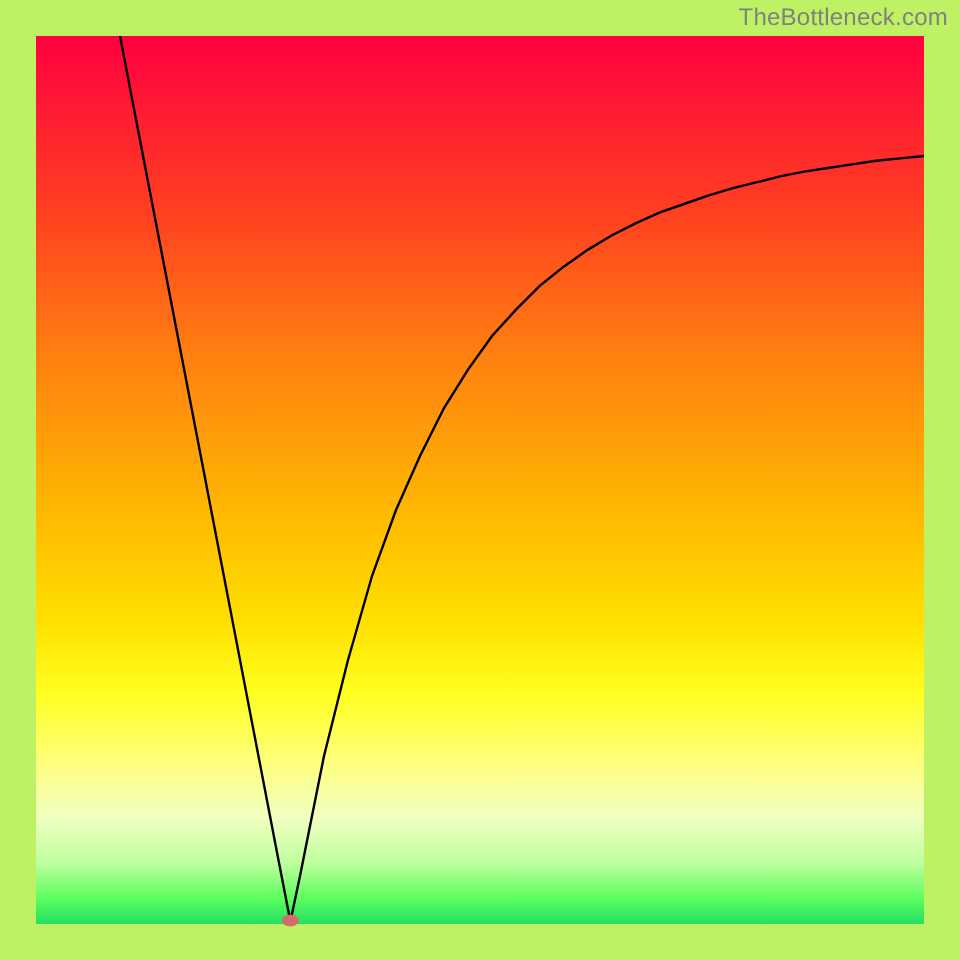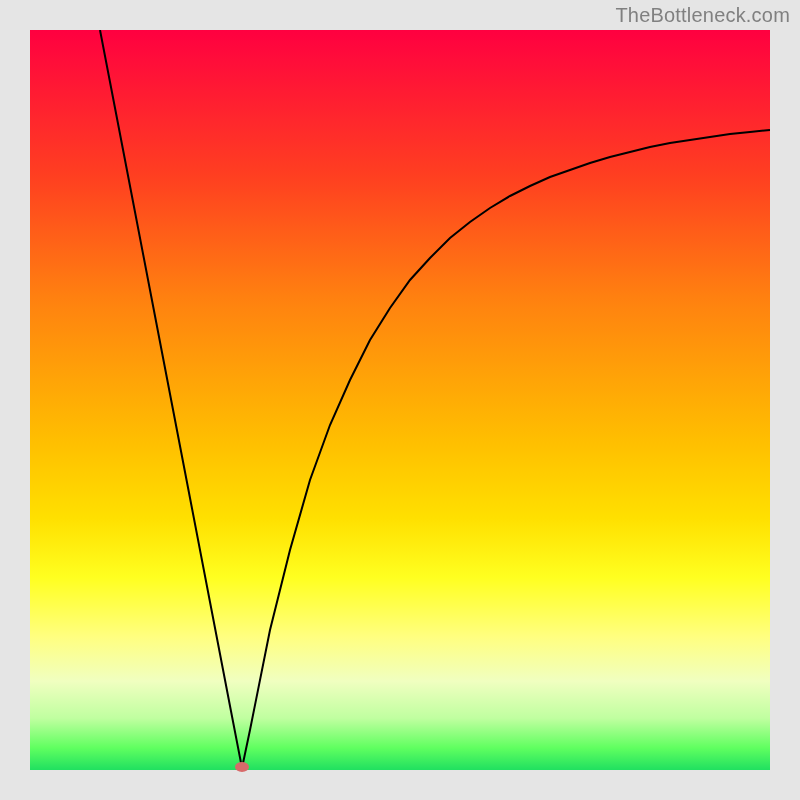--- a/index.html
+++ b/index.html
@@ -1,20 +1,20 @@
 <!DOCTYPE html>
 <html><head>
 <meta charset="utf-8">
 <style>
   * { margin: 0; padding: 0; box-sizing: border-box; }
   html, body { width: 800px; height: 800px; background: #000; overflow: hidden; }
   .frame {
     width: 800px;
     height: 800px;
-    background: #e5e5e5;
+    background: #bef264;
     position: relative;
   }
   .plot-area {
     position: absolute;
     left: 30px;
     top: 30px;
     width: 740px;
     height: 740px;
     background: linear-gradient(to bottom,
       #ff0040 0%,

